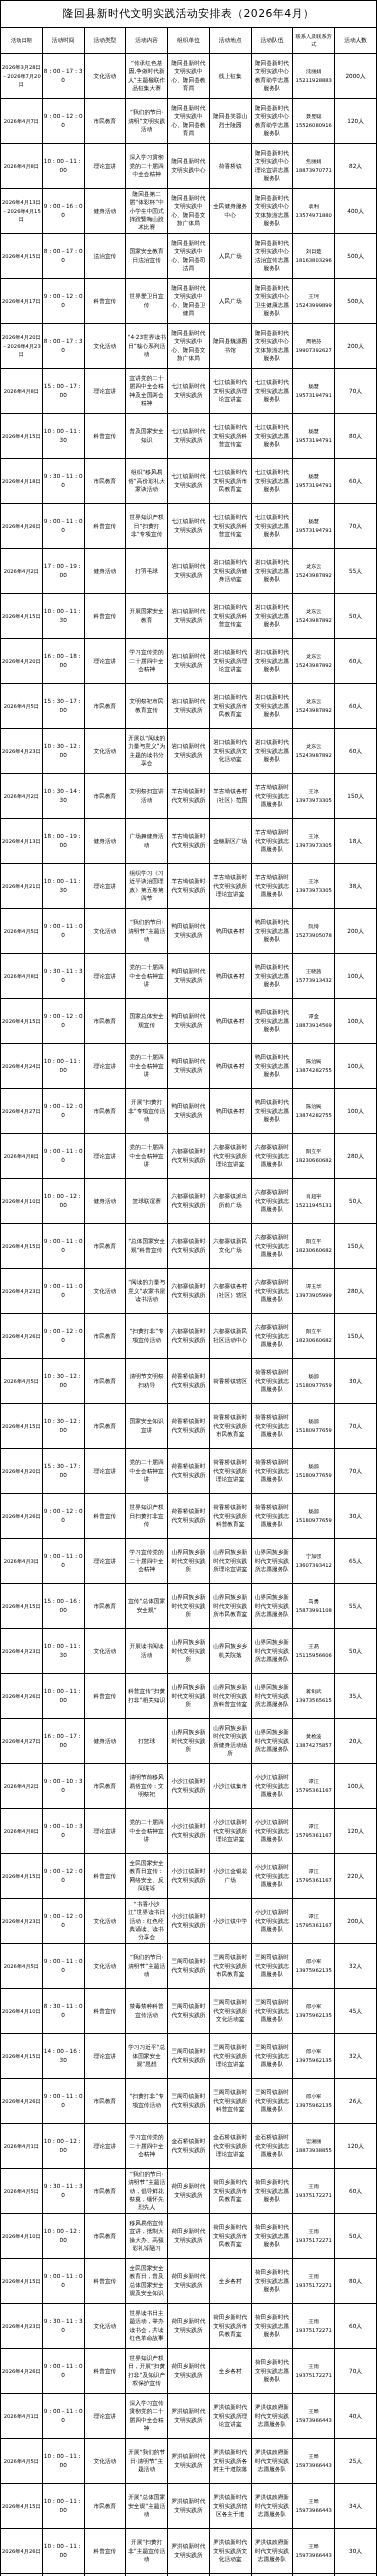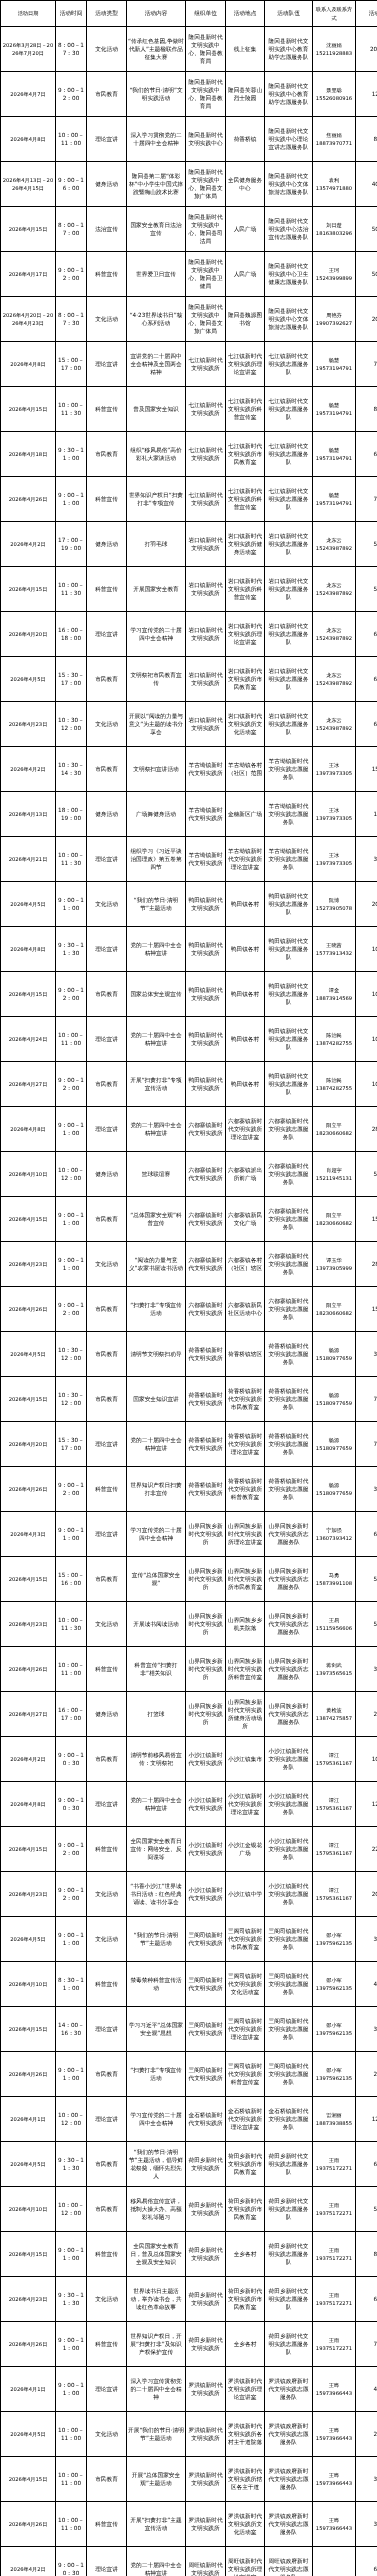--- a/index.html
+++ b/index.html
@@ -22,20 +22,23 @@
   .c-count { width: 46px; }
   .nl { display: block; }
 </style>
 </head>
 <body>
 
 <div class="sheet">
   <table>
     <thead>
       <tr>
+        <td colspan="9" class="title-cell">隆回县新时代文明实践活动安排表（2026年4月）</td>
+      </tr>
+      <tr>
         <th class="c-date">活动日期</th>
         <th class="c-time">活动时间</th>
         <th class="c-type">活动类型</th>
         <th class="c-content" style="text-align:center">活动内容</th>
         <th class="c-org">组织单位</th>
         <th class="c-place">活动地点</th>
         <th class="c-team">活动队伍</th>
         <th class="c-contact">联系人及联系方式</th>
         <th class="c-count">活动人数</th>
       </tr>

